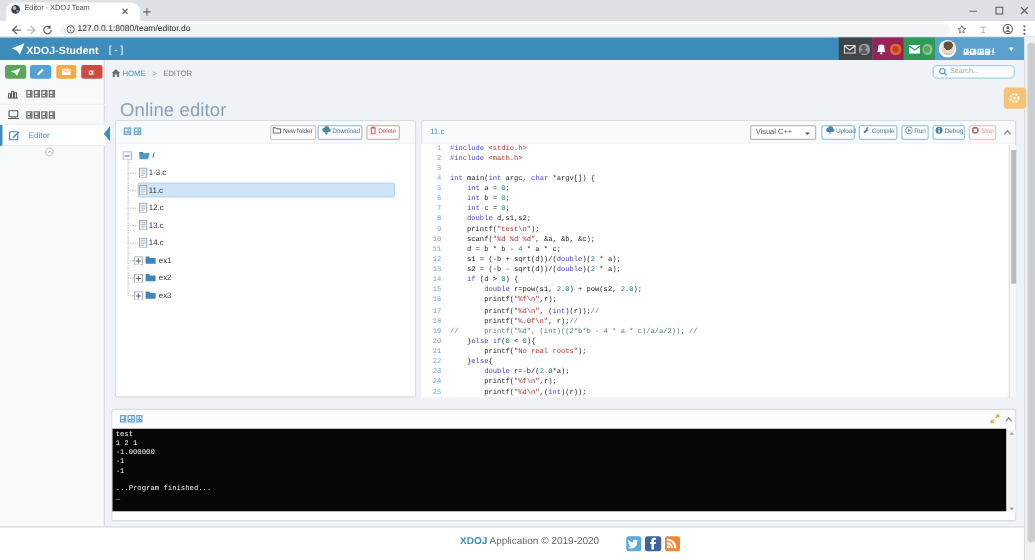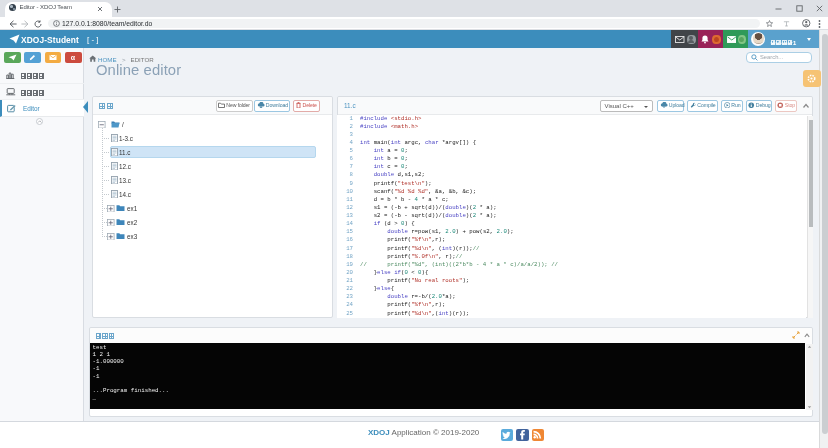--- a/index.html
+++ b/index.html
@@ -34,21 +34,21 @@
   
   #sidebar { left:0; top:48px; width:84px; height:373px; background:#f8f9fb; border-right:1px solid #d8dce2; }
   .sqbtn { position:absolute; top:52px; width:16.5px; height:11px; border-radius:2px; }
   .smenu { position:absolute; left:0; width:84px; height:16.5px; border-bottom:1px solid #eef0f2; font-size:6.4px; color:#555; }
   .smenu .mico { position:absolute; left:6px; top:4px; }
   .smenu .mtxt { position:absolute; left:21px; top:5px; }
 
   
   #content { left:84px; top:48px; width:735px; height:373px; background:#eff2f6; }
   
-  #pagetitle { left:96px; top:62px; font-size:14.8px; color:#8ba1b6; letter-spacing:0.1px; }
+  #pagetitle { left:96px; top:81px; font-size:14.8px; color:#8ba1b6; letter-spacing:0.1px; }
 
   .panel { position:absolute; background:#fff; border:1px solid #d9dde2; border-radius:2px; }
   .phead { position:absolute; left:0; top:0; right:0; height:17.5px; background:#f9fafb; border-bottom:1px solid #e8eaec; border-radius:2px 2px 0 0; }
   .ptitle { position:absolute; left:6px; top:5px; font-size:6.4px; color:#4d94c1; }
   .tbtn { position:absolute; top:3px; height:11.5px; border:1px solid #ccc; border-radius:2px; background:#fff; font-size:5.2px; letter-spacing:-0.12px; color:#555; line-height:9.8px; padding:0 1.5px; white-space:nowrap; text-align:center; }
   .tbtn svg { display:inline-block; vertical-align:-1px; }
 
   
   .trow { position:absolute; left:0; width:100%; height:14px; font-size:6.3px; color:#333; }
   .trow .tico { position:absolute; }

